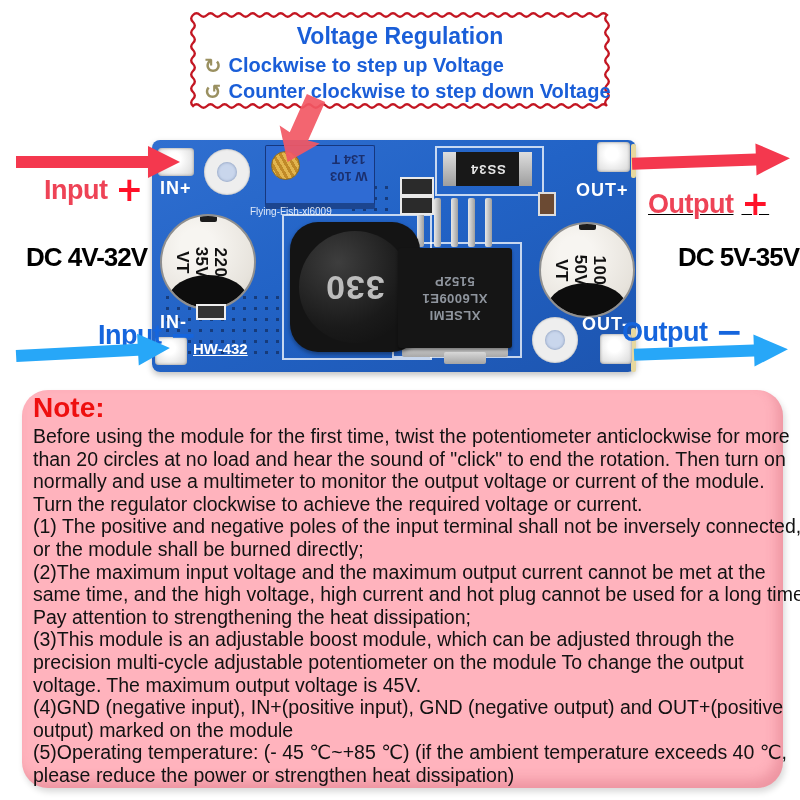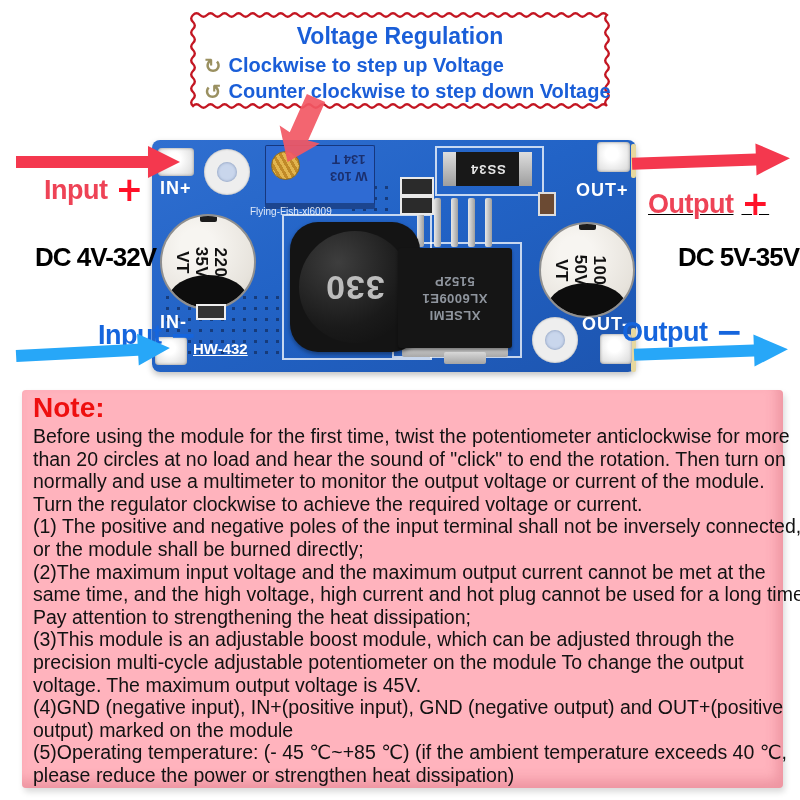--- a/index.html
+++ b/index.html
@@ -78,21 +78,21 @@
       box-shadow:0 2px 3px rgba(0,0,0,.4);}
   .ic .ic-txt{transform:rotate(180deg);color:#8f959e;font-size:13px;font-weight:bold;
       line-height:17px;text-align:center;letter-spacing:.5px;}
   .ic-tab{position:absolute;left:250px;top:204px;width:106px;height:13px;
       background:linear-gradient(#d9d9d9,#a8a8a8);border-radius:2px;z-index:2;}
   .smd{position:absolute;z-index:3;}
   .edge-y{position:absolute;left:479px;width:5px;background:#e7d89e;z-index:2;border-radius:2px;}
 
   
   .note{position:absolute;left:22px;top:390px;width:761px;height:398px;background:#ffb3bd;
-        border-radius:4px;z-index:2;
+        border-radius:26px;z-index:2;
         box-shadow:inset -6px -8px 12px rgba(195,75,95,.28), 2px 4px 6px rgba(0,0,0,.15);}
   .note-heading{position:absolute;left:11px;top:2px;font-size:28px;font-weight:bold;color:#ee0f0f;}
   .note-body{position:absolute;left:11px;top:35px;font-size:19.5px;color:#121212;
         line-height:22.6px;}
   .note-line{white-space:nowrap;}
 
   .overlay{position:absolute;left:0;top:0;width:800px;height:800px;z-index:5;pointer-events:none;}
 </style>
 </head>
 <body>
@@ -189,21 +189,21 @@
     <div class="smd" style="left:248px;top:37px;width:30px;height:15px;border:2px solid #e9e9e9;background:#2b2b2b;"></div>
     <div class="smd" style="left:248px;top:56px;width:30px;height:15px;border:2px solid #e9e9e9;background:#2b2b2b;"></div>
     <div class="smd" style="left:386px;top:52px;width:14px;height:20px;border:2px solid #ddd;background:#6b4a33;"></div>
     <div class="smd" style="left:44px;top:164px;width:26px;height:12px;border:2px solid #eee;background:#333;"></div>
     <div class="smd" style="left:292px;top:212px;width:42px;height:12px;background:linear-gradient(#d8d8d8,#a5a5a5);border-radius:2px;"></div>
   </div>
 
   <div class="lbl" style="left:44px;top:170px;">
     <span class="word rose">Input</span><span class="sign redsign">+</span>
   </div>
-  <div class="range" style="left:35px;top:242px;">DC 4V-32V</div>
+  <div class="range" style="left:26px;top:242px;">DC 4V-32V</div>
   <div class="lbl" style="left:56px;top:315px;margin-left:42px;">
     <span class="word bluew">Input</span><span class="sign bluesign">−</span>
   </div>
 
   <div class="lbl" style="left:648px;top:184px;text-decoration:underline;">
     <span class="word rose">Output</span><span class="sign redsign">+</span>
   </div>
   <div class="range" style="left:678px;top:242px;">DC 5V-35V</div>
   <div class="lbl" style="left:622px;top:312px;">
     <span class="word bluew">Output</span><span class="sign bluesign">−</span>

